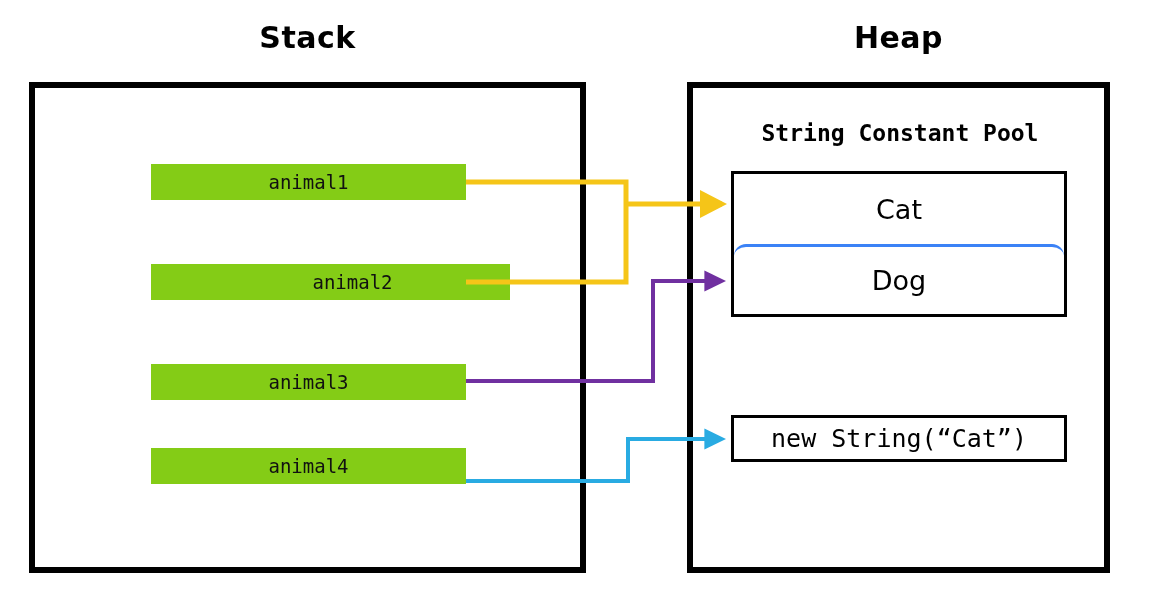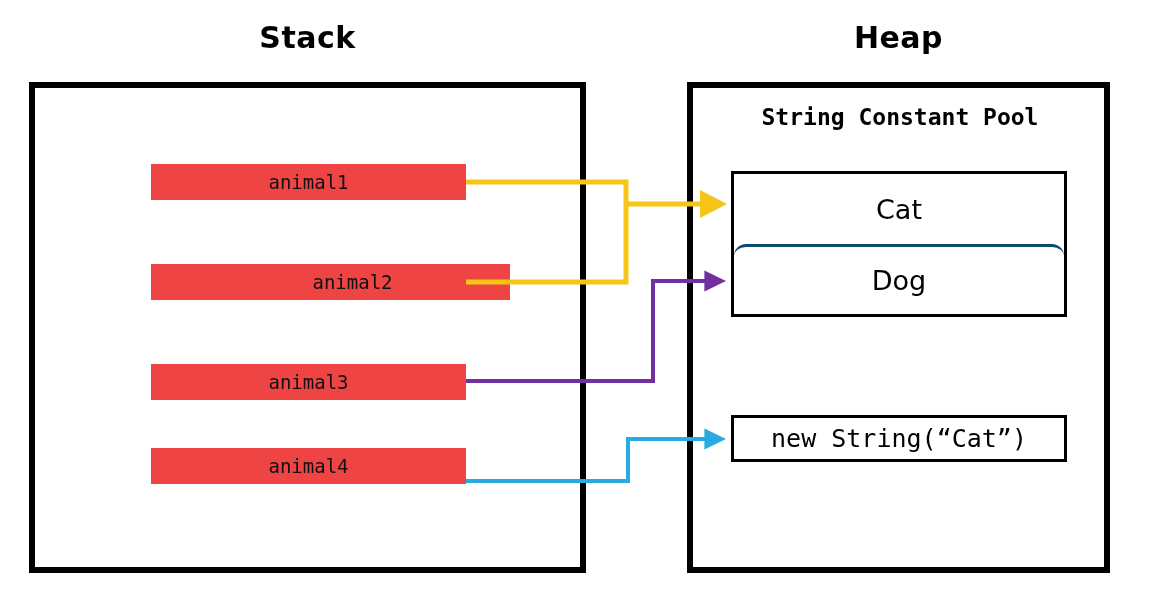--- a/index.html
+++ b/index.html
@@ -39,37 +39,37 @@
     background: #ffffff;
     box-sizing: border-box;
   }
   #stack-box { left: 29px;  top: 82px; width: 557px; height: 491px; }
   #heap-box  { left: 687px; top: 82px; width: 423px; height: 491px; }
 
   
   #scp-label {
     position: absolute;
     left: 700px;
-    top: 104px;
+    top: 120px;
     width: 400px;
     text-align: center;
     font-family: "DejaVu Sans Mono", monospace;
     font-weight: bold;
     font-size: 23px;
     color: #000000;
     white-space: nowrap;
   }
 
   
   .stack-slot {
     position: absolute;
     left: 151px;
     width: 315px;
     height: 36px;
-    background: #ef4444;
+    background: #84cc16;
     display: flex;
     align-items: center;
     justify-content: center;
     font-family: "DejaVu Sans Mono", monospace;
     font-size: 19px;
     color: #111111;
   }
   #slot-0 { top: 164px; }
   #slot-1 { top: 264px; padding-left: 44px; }
   #slot-2 { top: 364px; justify-content: center; }
@@ -89,21 +89,21 @@
     height: 70px;
     display: flex;
     align-items: center;
     justify-content: center;
     font-family: "DejaVu Sans", sans-serif;
     font-size: 27px;
     color: #000000;
     box-sizing: border-box;
     border-radius: 12px;
   }
-  .scp-cell + .scp-cell { border-top: 3px solid #0c4a6e; }
+  .scp-cell + .scp-cell { border-top: 3px solid #3b82f6; }
 
   
   #heap-object {
     position: absolute;
     left: 731px;
     top: 415px;
     width: 336px;
     height: 47px;
     border: 3px solid #000000;
     box-sizing: border-box;

